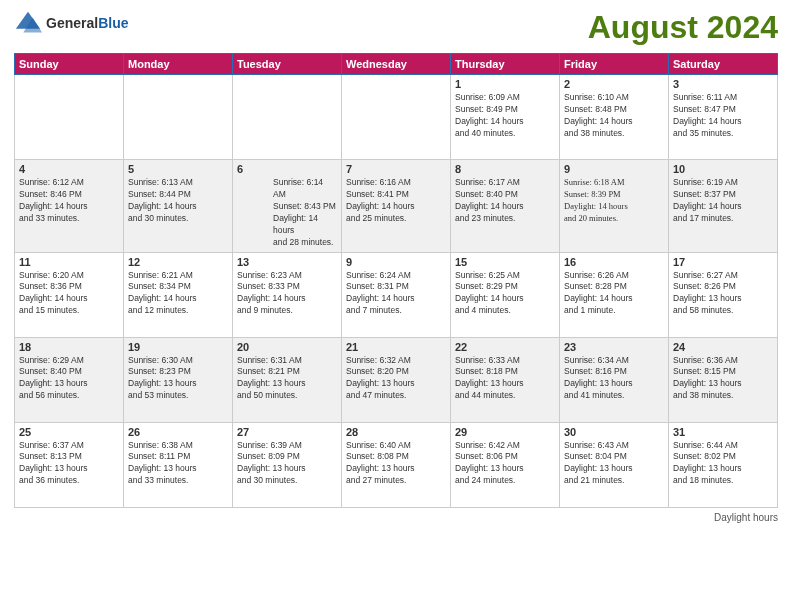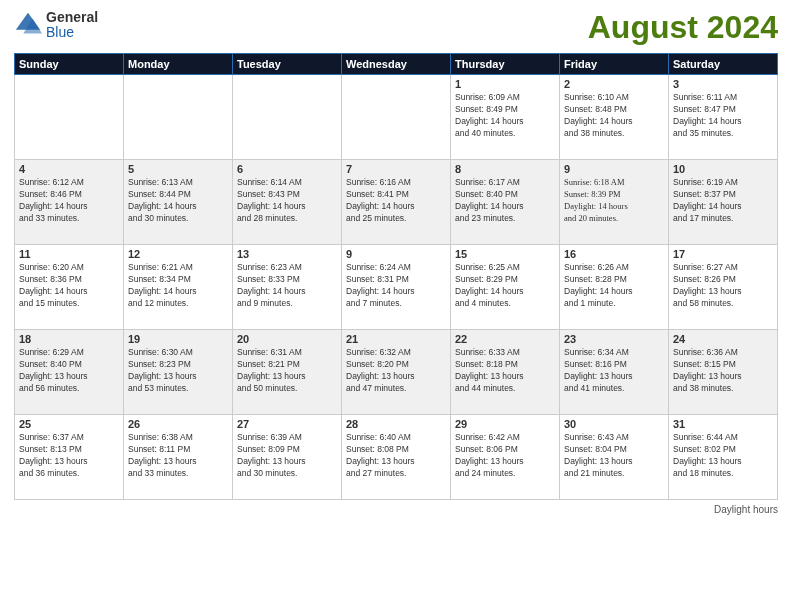--- a/index.html
+++ b/index.html
@@ -21,31 +21,31 @@
       align-items: flex-start;
       margin-bottom: 8px;
     }
     .logo {
       display: flex;
       align-items: center;
       gap: 4px;
     }
     .logo-text {
       display: flex;
-      flex-direction: column;
+      flex-direction: row;
       line-height: 1.1;
     }
     .logo-general {
       font-size: 14px;
       font-weight: bold;
       color: #333;
     }
     .logo-blue {
       font-size: 14px;
-      font-weight: normal;
+      font-weight: bold;
       color: #1a5ea8;
     }
     .logo-icon {
       width: 28px;
       height: 28px;
     }
     .title-area {
       text-align: right;
     }
     .month-year {
@@ -58,21 +58,21 @@
       font-size: 13px;
       color: #333;
       font-weight: bold;
     }
     .calendar {
       width: 100%;
       border-collapse: collapse;
       table-layout: fixed;
     }
     .calendar th {
-      background-color: #0f172a;
+      background-color: #be185d;
       color: white;
       font-size: 11px;
       font-weight: bold;
       padding: 4px 4px;
       text-align: left;
       border: 1px solid #2b6cb0;
     }
     .calendar td {
       vertical-align: top;
       border: 1px solid #ccc;
@@ -182,21 +182,21 @@
           </td>
           <td>
             <span class="day-num">5</span>
             <div class="day-info" style="white-space: pre-line;">Sunrise: 6:13 AM
 Sunset: 8:44 PM
 Daylight: 14 hours
 and 30 minutes.</div>
           </td>
           <td>
             <span class="day-num">6</span>
-            <div class="day-info" style="white-space: pre-line;">Sunrise: 6:14 AM
+            <div class="day-info" style="white-space: pre-line; margin-left: 36px;">Sunrise: 6:14 AM
 Sunset: 8:43 PM
 Daylight: 14 hours
 and 28 minutes.</div>
           </td>
           <td>
             <span class="day-num">7</span>
             <div class="day-info" style="white-space: pre-line;">Sunrise: 6:16 AM
 Sunset: 8:41 PM
 Daylight: 14 hours
 and 25 minutes.</div>

